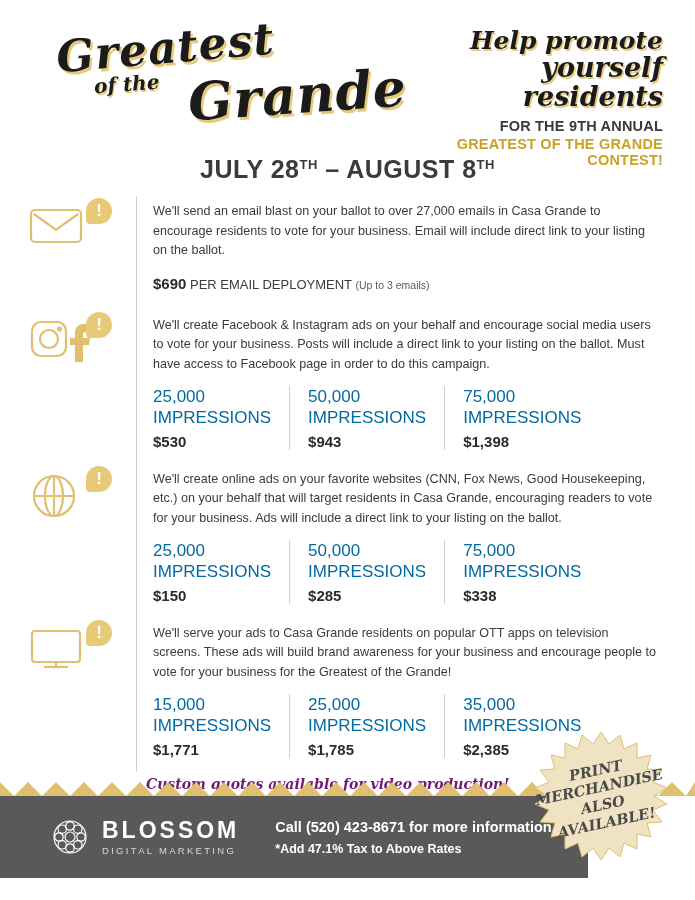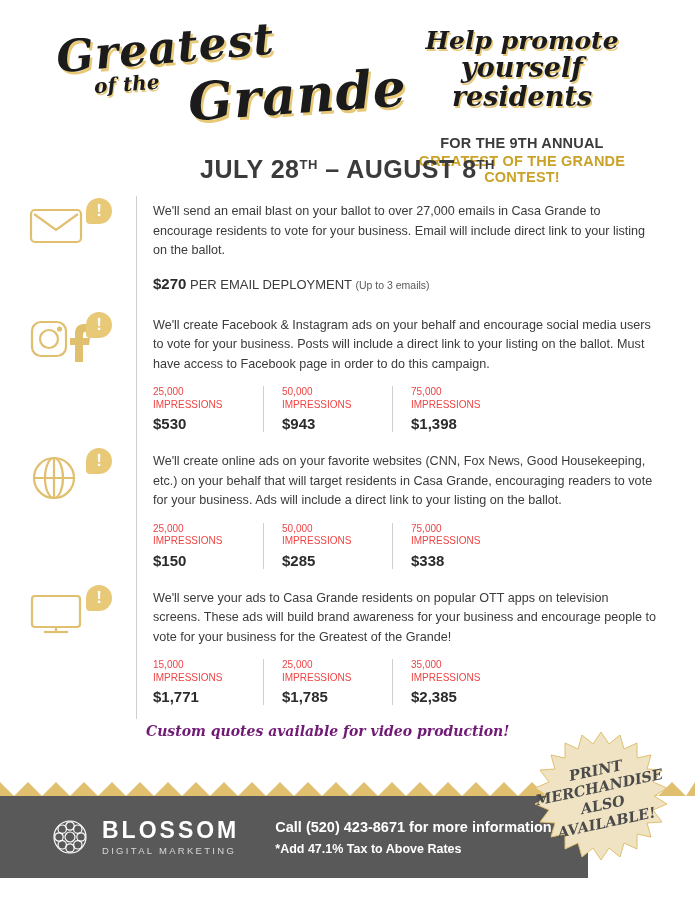--- a/index.html
+++ b/index.html
@@ -70,37 +70,37 @@
     font-weight: bold;
     font-size: 52px;
     color: #1b1b1b;
     letter-spacing: 1px;
     text-shadow: 2px 3px 0 #e8c978;
     transform: rotate(-4deg);
   }
 
   .promo-block {
     position: absolute;
-    right: 38px;
+    right: 32px;
     top: 28px;
     width: 270px;
-    text-align: center;
+    text-align: right;
   }
   .promo-line1, .promo-line2 {
     font-family: "DejaVu Serif", serif;
     font-style: italic;
     font-weight: bold;
     font-size: 25px;
     color: #1b1b1b;
     line-height: 1.05;
     text-shadow: 1.5px 2px 0 #e8c978;
   }
   .promo-line2 { font-size: 27px; }
   .promo-sub1 {
-    margin-top: 24px;
+    margin-top: 7px;
     font-weight: bold;
     font-size: 14.5px;
     letter-spacing: 0.2px;
     color: #3b3b3b;
   }
   .promo-sub2 {
     margin-top: 2px;
     font-weight: bold;
     font-size: 14.5px;
     letter-spacing: 0.2px;
@@ -187,23 +187,23 @@
     margin-top: 12px;
   }
   .tier {
     padding: 0 18px 0 0;
     margin-right: 18px;
     border-right: 1.5px solid #cfcfcf;
     min-width: 92px;
   }
   .tier:last-child { border-right: none; }
   .tier .imp {
-    font-size: 10px;
+    font-size: 17px;
     line-height: 1.25;
-    color: #ef4444;
+    color: #0369a1;
   }
   .tier .amt {
     font-size: 15px;
     font-weight: bold;
     color: #2b2b2b;
     margin-top: 4px;
   }
 
   
   .gicon { stroke: #e0bf6e; fill: none; stroke-width: 2.2; }
@@ -322,21 +322,21 @@
           <svg width="56" height="42" viewBox="0 0 56 42">
             <rect class="gicon" x="3" y="6" width="50" height="32" rx="4"></rect>
             <path class="gicon" d="M6 10 L28 26 L50 10"></path>
           </svg>
           <div class="bubble">!</div>
         </div>
       </div>
       <div class="body-col">
         <p class="sec-text">We'll send an email blast on your ballot to over 27,000 emails in Casa Grande to encourage residents to vote for your business. Email will include direct link to your listing on the ballot.</p>
         <div class="price-single">
-          <span class="amt">$270</span>
+          <span class="amt">$690</span>
           <span class="lbl">PER EMAIL DEPLOYMENT</span>
           <span class="note">(Up to 3 emails)</span>
         </div>
       </div>
     </div>
 
     <div class="section">
       <div class="icon-col">
         <div class="icon-wrap">
           <svg width="70" height="44" viewBox="0 0 70 44">

